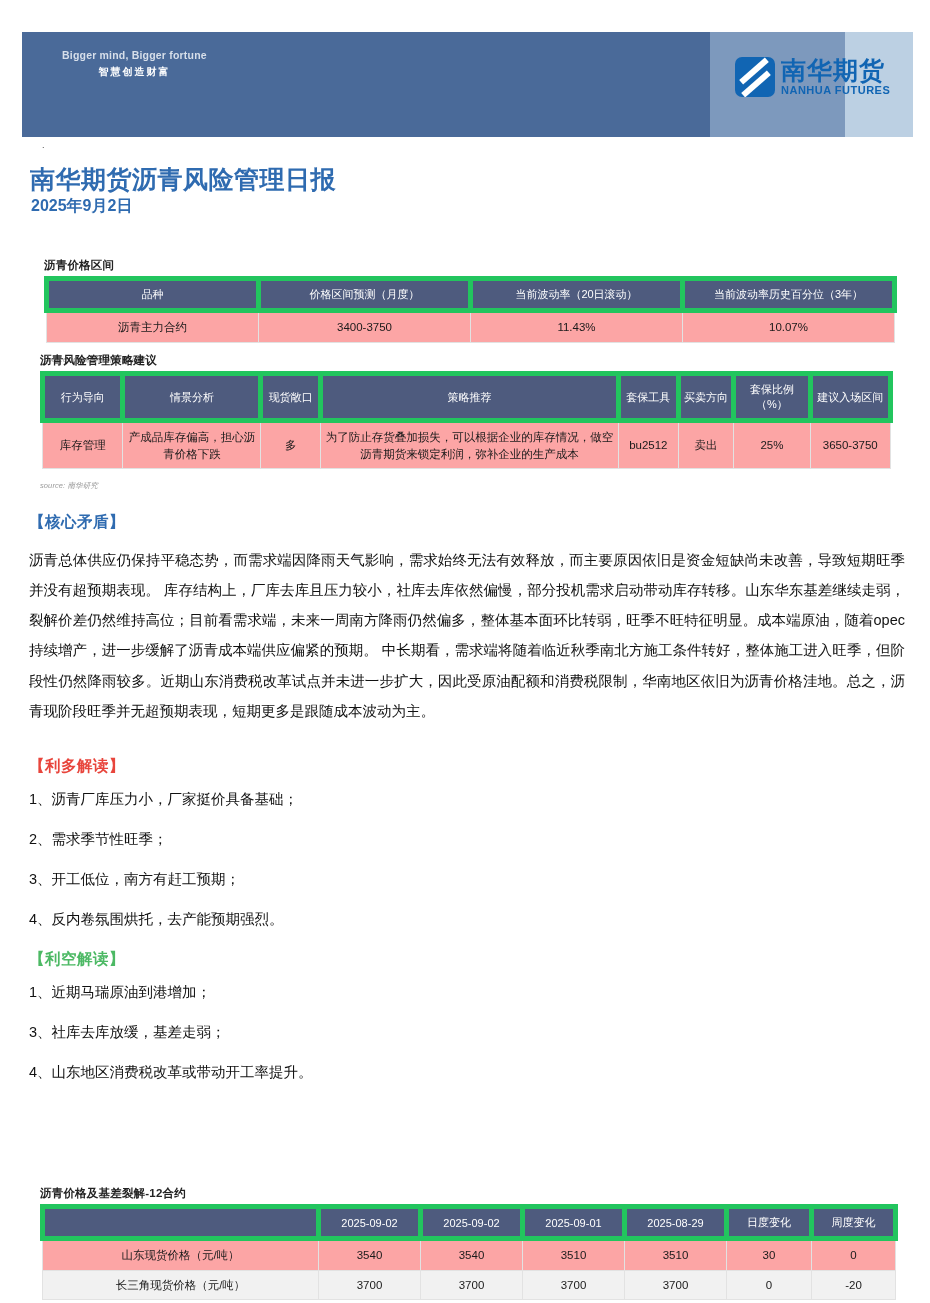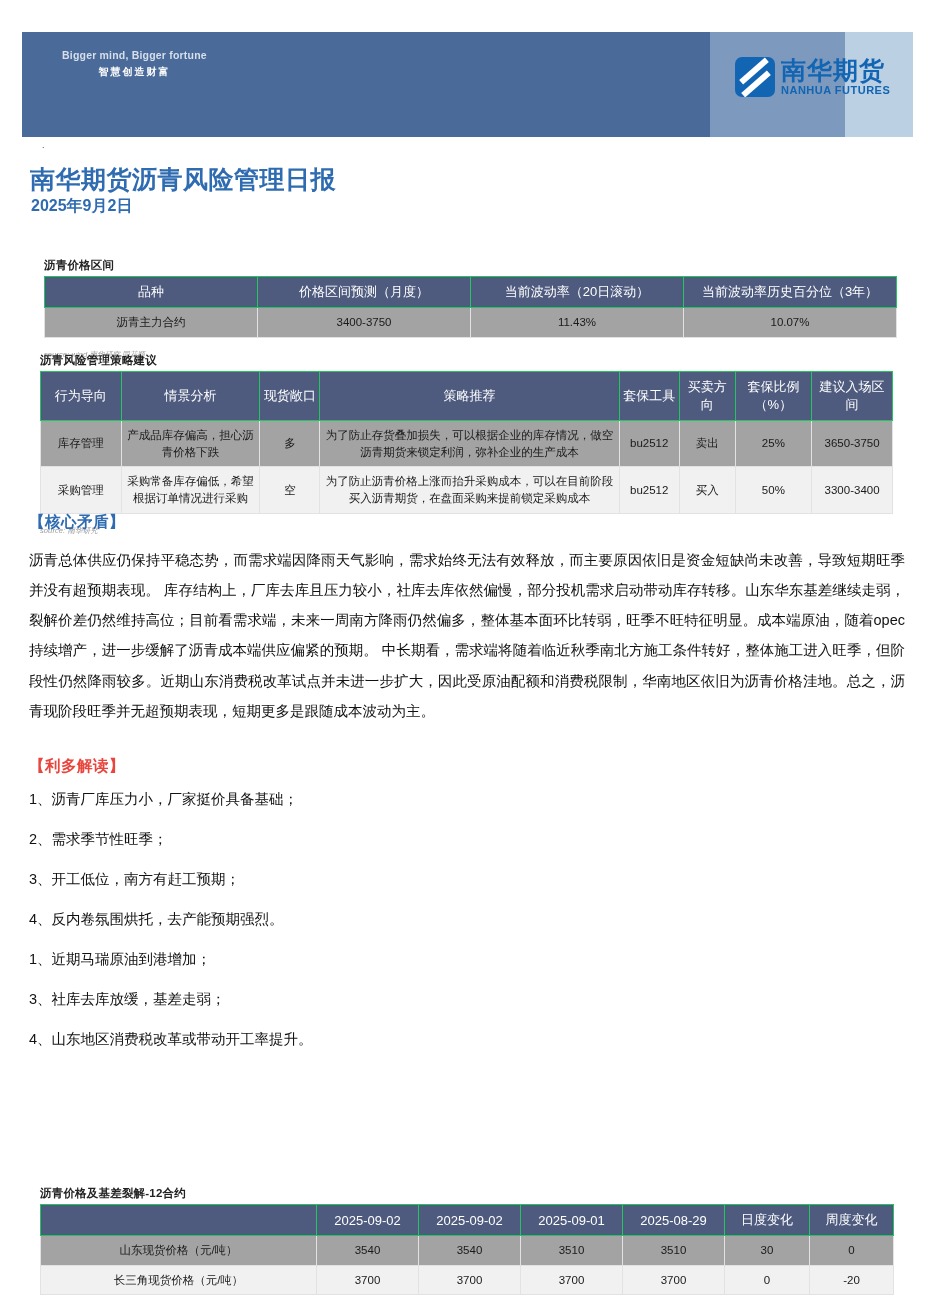--- a/index.html
+++ b/index.html
@@ -88,26 +88,26 @@
   .author-line { font-size: 10.5px; font-weight: 700; color: #111; }
 
   
   .tbl-caption {
     font-size: 11.5px; font-weight: 700; color: #222;
     margin-bottom: 3px; letter-spacing: .2px;
   }
   table { border-collapse: collapse; width: 100%; table-layout: fixed; }
   th {
     background: #4e5b7e; color: #ffffff; font-weight: 400;
-    font-size: 13px; text-align: center; padding: 6px 2px;
-    border: 1px solid #22c55e;
+    font-size: 11px; text-align: center; padding: 6px 2px;
+    border: 5px solid #22c55e;
   }
   td {
     font-size: 11.5px; text-align: center; color: #1a1a1a;
-    border: 1px solid #e2e2e2; padding: 6px 4px; background: #a3a3a3;
+    border: 1px solid #e2e2e2; padding: 6px 4px; background: #fca5a5;
     line-height: 1.45;
   }
   tr.alt td { background: #f1f1f1; }
   .src {
     font-size: 7.5px; color: #9a9a9a; font-style: italic;
     margin-top: 12px; letter-spacing: .1px;
   }
 
   .tbl1-wrap { position: absolute; left: 44px; top: 258px; width: 853px; }
   .tbl2-wrap { position: absolute; left: 40px; top: 353px; width: 853px; }
@@ -215,47 +215,38 @@
           <tr>
             <td>库存管理</td>
             <td>产成品库存偏高，担心沥青价格下跌</td>
             <td>多</td>
             <td>为了防止存货叠加损失，可以根据企业的库存情况，做空沥青期货来锁定利润，弥补企业的生产成本</td>
             <td>bu2512</td>
             <td>卖出</td>
             <td>25%</td>
             <td>3650-3750</td>
           </tr>
-          <tr class="alt">
-            <td>采购管理</td>
-            <td>采购常备库存偏低，希望根据订单情况进行采购</td>
-            <td>空</td>
-            <td>为了防止沥青价格上涨而抬升采购成本，可以在目前阶段买入沥青期货，在盘面采购来提前锁定采购成本</td>
-            <td>bu2512</td>
-            <td>买入</td>
-            <td>50%</td>
-            <td>3300-3400</td>
-          </tr>
         </tbody>
     </table>
     <div class="src">source: 南华研究</div>
   </div>
 
   <div class="content">
     <div class="sec-head blue">【核心矛盾】</div>
     <div class="para">沥青总体供应仍保持平稳态势，而需求端因降雨天气影响，需求始终无法有效释放，而主要原因依旧是资金短缺尚未改善，导致短期旺季并没有超预期表现。 库存结构上，厂库去库且压力较小，社库去库依然偏慢，部分投机需求启动带动库存转移。山东华东基差继续走弱，裂解价差仍然维持高位；目前看需求端，未来一周南方降雨仍然偏多，整体基本面环比转弱，旺季不旺特征明显。成本端原油，随着opec持续增产，进一步缓解了沥青成本端供应偏紧的预期。 中长期看，需求端将随着临近秋季南北方施工条件转好，整体施工进入旺季，但阶段性仍然降雨较多。近期山东消费税改革试点并未进一步扩大，因此受原油配额和消费税限制，华南地区依旧为沥青价格洼地。总之，沥青现阶段旺季并无超预期表现，短期更多是跟随成本波动为主。</div>
 
     <div class="sec-head red gap-red">【利多解读】</div>
     <div class="bullets" id="bullishList">
         <div class="bullet">1、沥青厂库压力小，厂家挺价具备基础；</div>
         <div class="bullet">2、需求季节性旺季；</div>
         <div class="bullet">3、开工低位，南方有赶工预期；</div>
         <div class="bullet">4、反内卷氛围烘托，去产能预期强烈。</div>
       </div>
 
+    <div class="sec-head green gap-green">【利空解读】</div>
     <div class="bullets" id="bearishList">
         <div class="bullet">1、近期马瑞原油到港增加；</div>
         <div class="bullet">3、社库去库放缓，基差走弱；</div>
         <div class="bullet">4、山东地区消费税改革或带动开工率提升。</div>
       </div>
   </div>
 
   <div class="tbl3-wrap">
     <div class="tbl-caption">沥青价格及基差裂解-12合约</div>
     <table class="tbl3">

